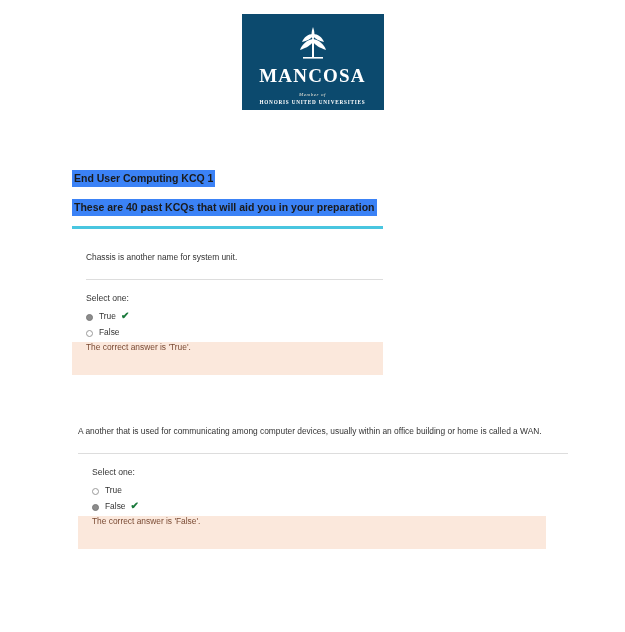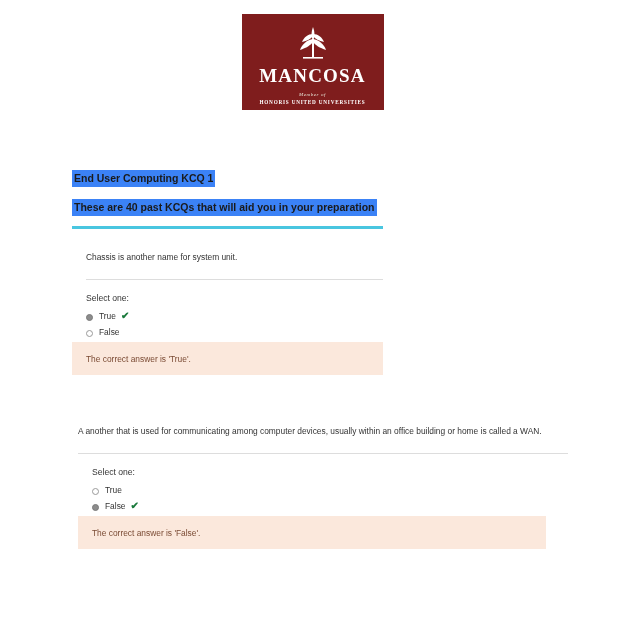--- a/index.html
+++ b/index.html
@@ -19,21 +19,21 @@
   
   .logo-wrap {
     width: 100%;
     display: flex;
     justify-content: center;
     padding-top: 14px;
   }
   .logo {
     width: 142px;
     height: 96px;
-    background: #7f1d1d;
+    background: #0c4a6e;
     display: flex;
     flex-direction: column;
     align-items: center;
     justify-content: center;
     box-sizing: border-box;
     padding-top: 6px;
   }
   .logo-mark {
     width: 44px;
     height: 36px;
@@ -153,21 +153,20 @@
     font-weight: bold;
     margin-left: 5px;
     line-height: 10px;
   }
 
   .feedback {
     background: #fbe8dc;
     width: 311px;
     height: 33px;
     display: flex;
-    align-items: center;
   }
   .feedback.wide { width: 468px; }
   .feedback-text {
     font-size: 8.4px;
     color: #7a4a33;
     padding-left: 14px;
   }
 </style>
 </head>
 <body>

